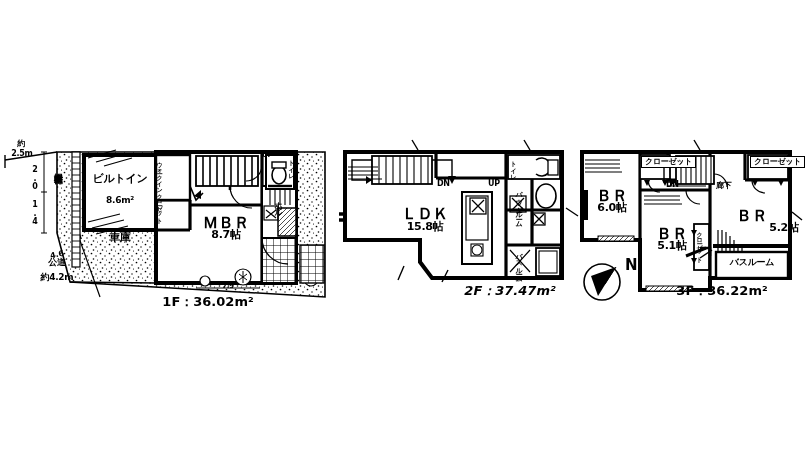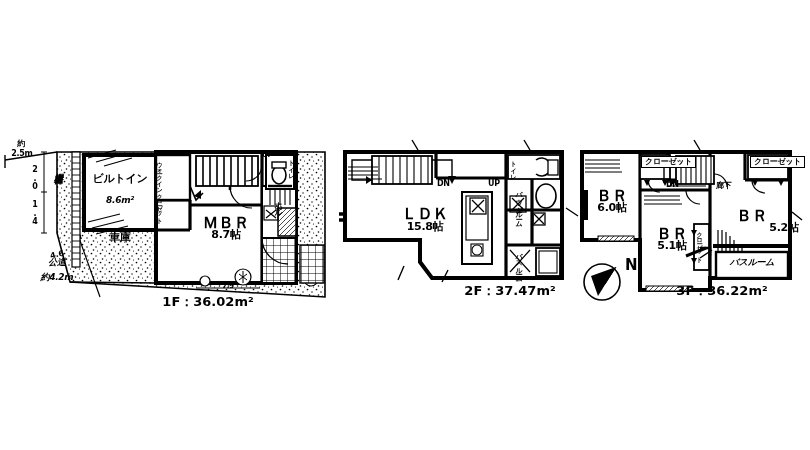--- a/index.html
+++ b/index.html
@@ -46,21 +46,21 @@
     font-weight: bold;
     writing-mode: vertical-rl;
     text-orientation: upright;
     line-height: 0.95;
     letter-spacing: -0.5px;
   }
   .ctr { text-align: center; transform: translateX(-50%); }
   .tiny { font-size: 6px; }
   .xs { font-size: 7px; }
   .sm { font-size: 8px; }
-  .md { font-size: 9px; font-style: italic; }
+  .md { font-size: 9px; }
   .lg { font-size: 11px; }
   .xl { font-size: 16px; }
   .xxl { font-size: 15px; }
   .area-title { font-size: 13px; font-weight: bold; letter-spacing: 0px; }
   .boxed {
     border: 1.5px solid #000;
     background: #fff;
     padding: 1px 3px;
     font-size: 8px;
     font-weight: bold;
@@ -370,21 +370,21 @@
   <div class="lbl xl ctr" style="left:425px; top:206px;">ＬＤＫ</div>
   <div class="lbl lg ctr" style="left:425px; top:221px;">15.8帖</div>
 
   <div class="lbl sm" style="left:437px; top:180px;">DN</div>
   <div class="lbl sm" style="left:488px; top:180px;">UP</div>
 
   <div class="vlbl tiny" style="left:511px; top:157px;">トイレ</div>
   <div class="vlbl xs" style="left:515px; top:186px;">パウダールーム</div>
   <div class="vlbl xs" style="left:515px; top:248px;">バスルーム</div>
 
-  <div class="lbl area-title ctr" style="left:510px; top:284px;">2F：37.47m²</div>
+  <div class="lbl area-title ctr" style="left:510px; top:284px;font-style:italic;">2F：37.47m²</div>
 
   <div class="lbl xl ctr" style="left:612px; top:188px;">ＢＲ</div>
   <div class="lbl lg ctr" style="left:612px; top:202px;">6.0帖</div>
 
   <div class="lbl xl ctr" style="left:672px; top:226px;">ＢＲ</div>
   <div class="lbl lg ctr" style="left:672px; top:240px;">5.1帖</div>
 
   <div class="lbl xl ctr" style="left:752px; top:208px;">ＢＲ</div>
   <div class="lbl lg ctr" style="left:784px; top:222px;">5.2帖</div>
 

